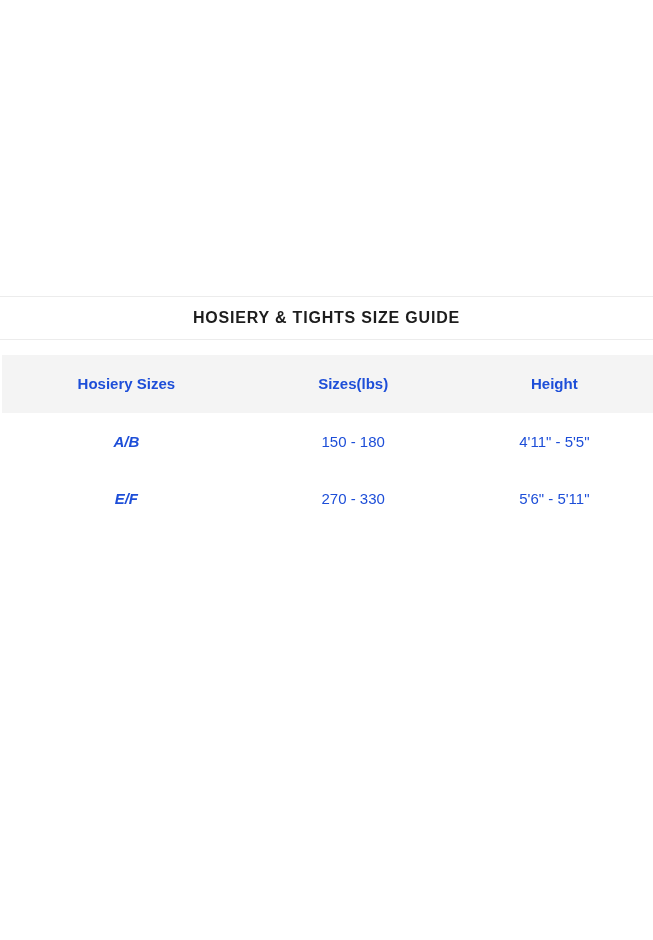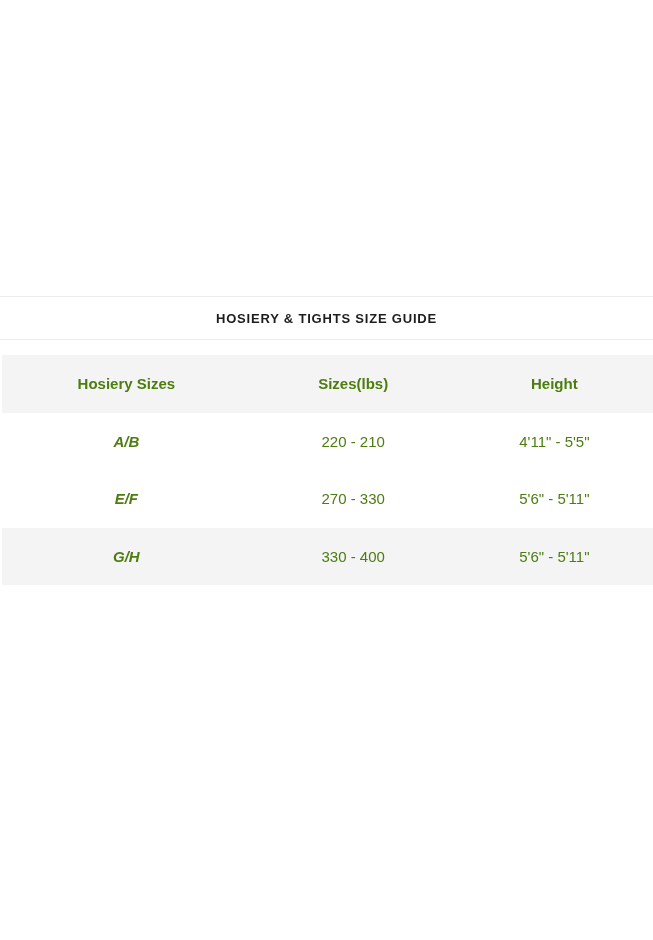--- a/index.html
+++ b/index.html
@@ -20,21 +20,21 @@
   .guide-header {
     height: 42px;
     border-top: 1px solid #ececec;
     border-bottom: 1px solid #ececec;
     display: flex;
     align-items: center;
     justify-content: center;
   }
   .guide-title {
     margin: 8px;
-    font-size: 13px;
+    font-size: 16px;
     font-weight: bold;
     letter-spacing: 0.8px;
     color: #1d1d1d;
     text-transform: uppercase;
   }
   table.size-table {
     margin: 15px 0 0 2px;
     width: 651px;
     border-collapse: collapse;
     table-layout: fixed;
@@ -42,21 +42,21 @@
   col.c1 { width: 38.2%; }
   col.c2 { width: 31.5%; }
   col.c3 { width: 30.3%; }
   .size-table th,
   .size-table td {
     height: 57.5px;
     padding: 0;
     text-align: center;
     vertical-align: middle;
     font-size: 15px;
-    color: #4d7c0f;
+    color: #1d4ed8;
     border: none;
   }
   .size-table th {
     font-weight: bold;
   }
   td.size-cell {
     font-weight: bold;
     font-style: italic;
   }
   tr.shaded {
@@ -86,29 +86,24 @@
     <thead>
       <tr class="shaded">
         <th>Hosiery Sizes</th>
         <th>Sizes(lbs)</th>
         <th>Height</th>
       </tr>
     </thead>
     <tbody>
       <tr class="plain">
         <td class="size-cell">A/B</td>
-        <td>220 - 210</td>
+        <td>150 - 180</td>
         <td>4'11" - 5'5"</td>
       </tr>
       <tr class="plain">
         <td class="size-cell">E/F</td>
         <td>270 - 330</td>
-        <td>5'6" - 5'11"</td>
-      </tr>
-      <tr class="shaded">
-        <td class="size-cell">G/H</td>
-        <td>330 - 400</td>
         <td>5'6" - 5'11"</td>
       </tr>
     </tbody>
   </table>
 
 </section>
 
 </body></html>

